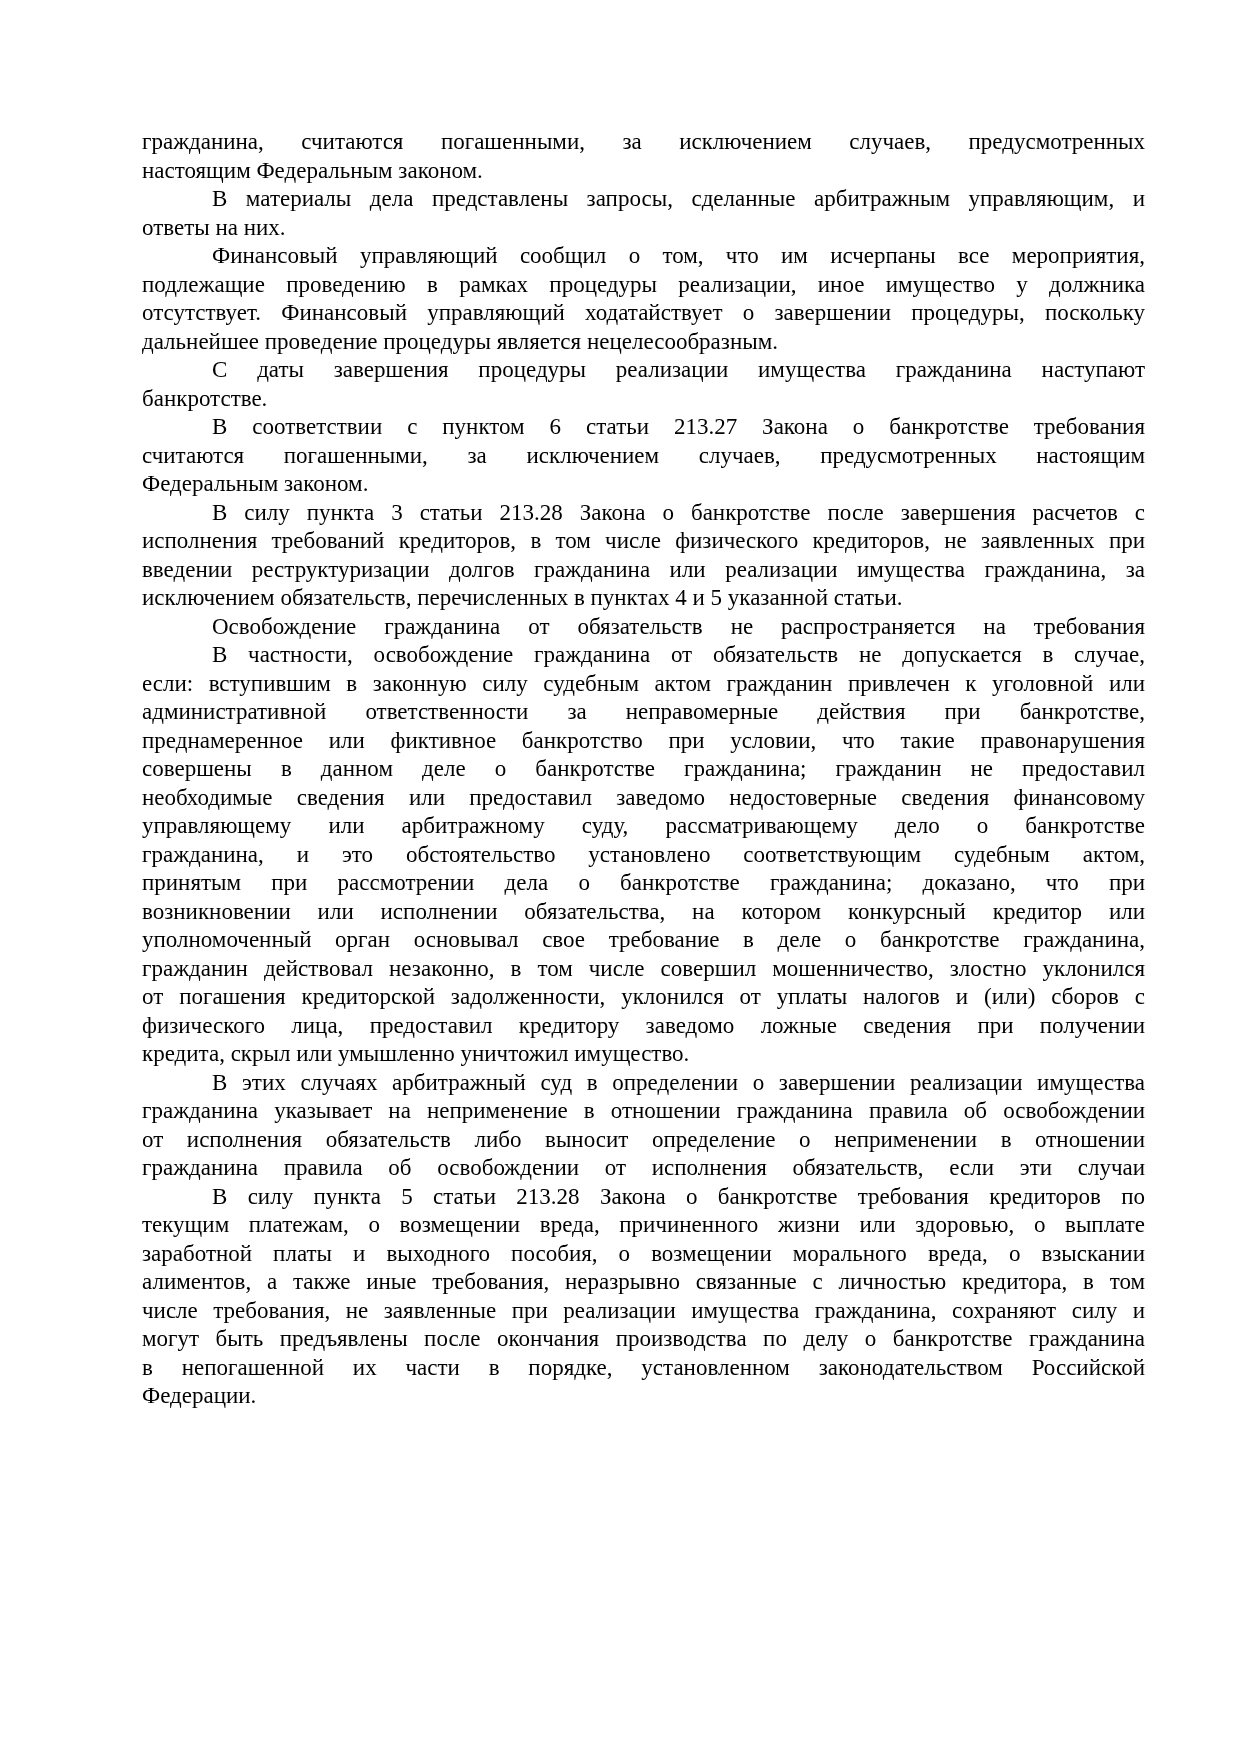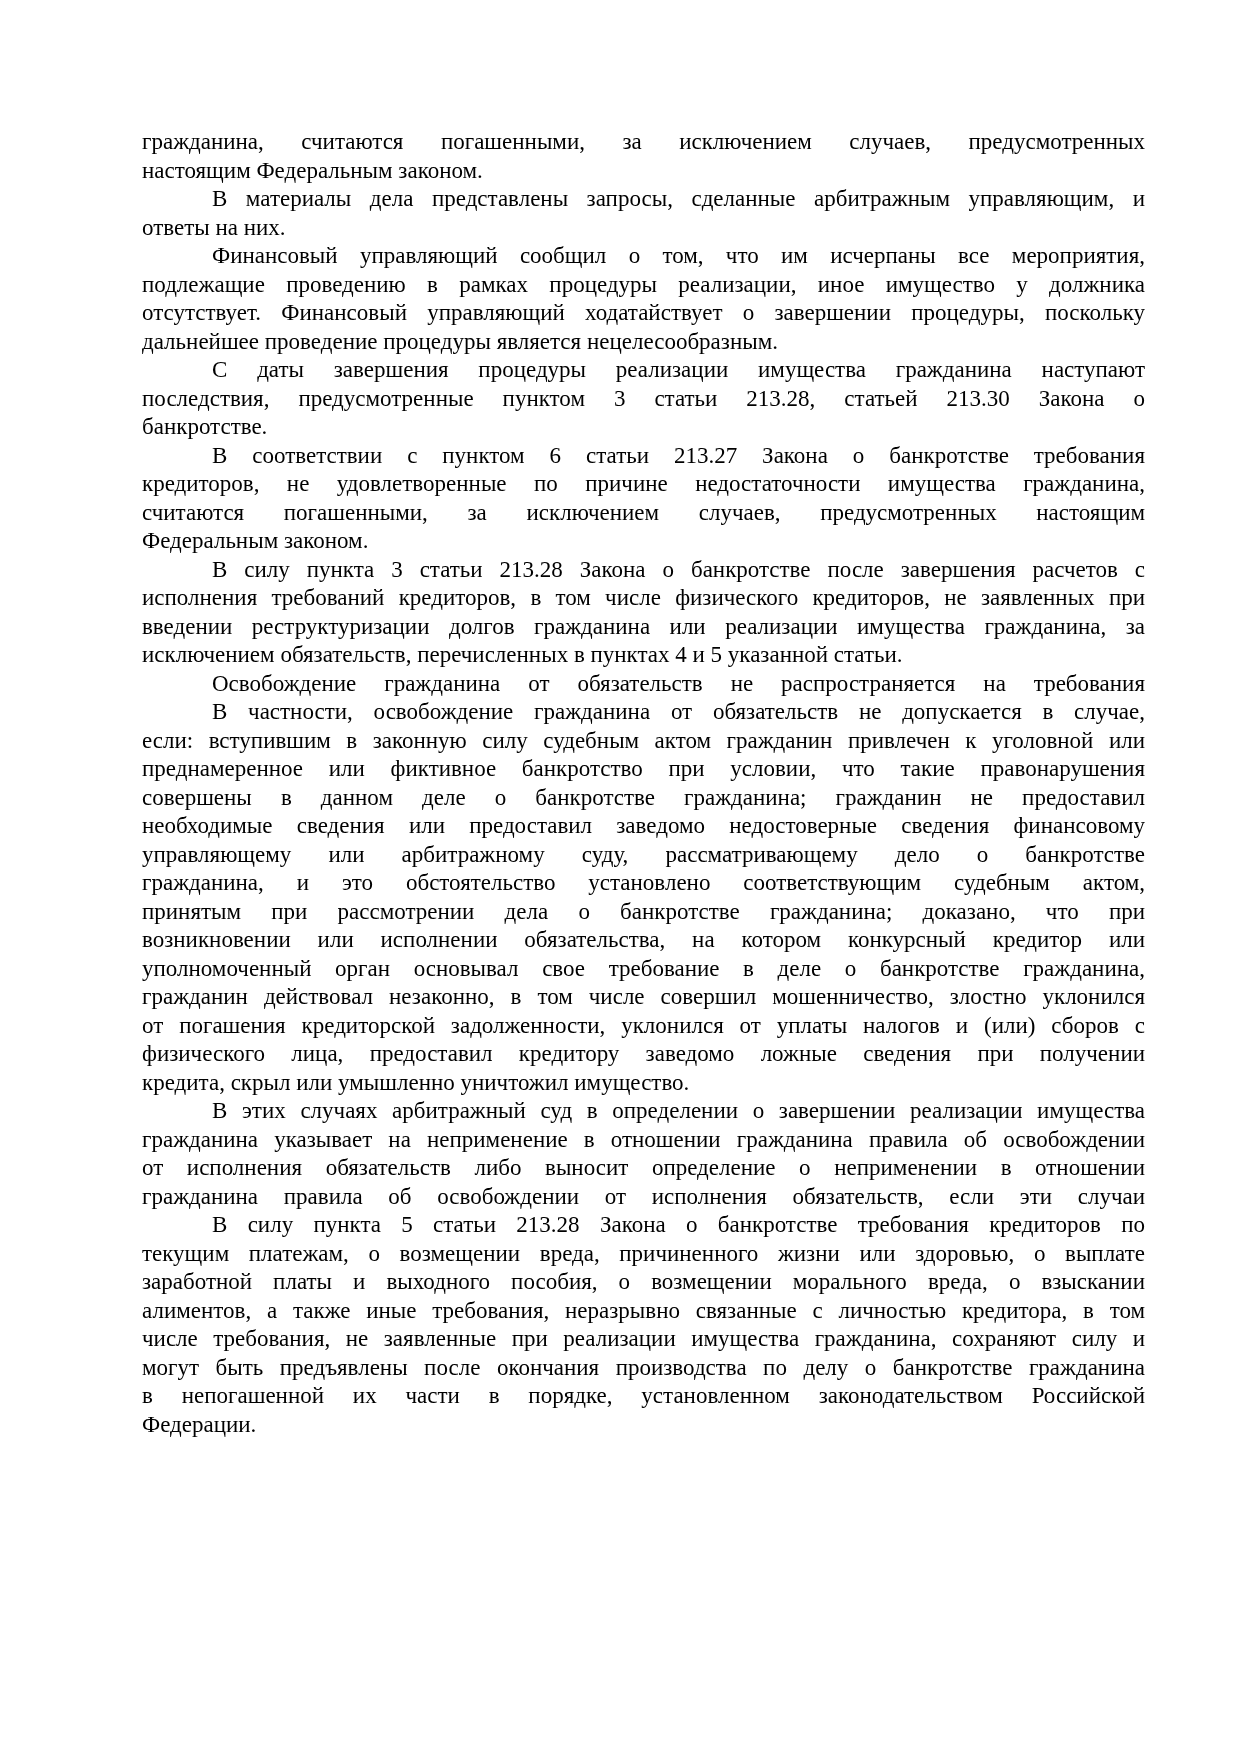--- a/index.html
+++ b/index.html
@@ -55,41 +55,40 @@
         <span class="line last">ответы на них.</span>
       </p>
       <p class="para">
         <span class="line first-indent">Финансовый управляющий сообщил о том, что им исчерпаны все мероприятия,</span>
         <span class="line">подлежащие проведению в рамках процедуры реализации, иное имущество у должника</span>
         <span class="line">отсутствует. Финансовый управляющий ходатайствует о завершении процедуры, поскольку</span>
         <span class="line last">дальнейшее проведение процедуры является нецелесообразным.</span>
       </p>
       <p class="para">
         <span class="line first-indent">С даты завершения процедуры реализации имущества гражданина наступают</span>
-        <span class="line">последствия, предусмотренные пунктом 3 статьи 213.28, статьей 213.30 Закона о</span>
         <span class="line last">банкротстве.</span>
       </p>
       <p class="para">
         <span class="line first-indent">В соответствии с пунктом 6 статьи 213.27 Закона о банкротстве требования</span>
-        <span class="line">кредиторов, не удовлетворенные по причине недостаточности имущества гражданина,</span>
         <span class="line">считаются погашенными, за исключением случаев, предусмотренных настоящим</span>
         <span class="line last">Федеральным законом.</span>
       </p>
       <p class="para">
         <span class="line first-indent">В силу пункта 3 статьи 213.28 Закона о банкротстве после завершения расчетов с</span>
         <span class="line">исполнения требований кредиторов, в том числе физического кредиторов, не заявленных при</span>
         <span class="line">введении реструктуризации долгов гражданина или реализации имущества гражданина, за</span>
         <span class="line last">исключением обязательств, перечисленных в пунктах 4 и 5 указанной статьи.</span>
       </p>
       <p class="para">
         <span class="line first-indent">Освобождение гражданина от обязательств не распространяется на требования</span>
       </p>
       <p class="para">
         <span class="line first-indent">В частности, освобождение гражданина от обязательств не допускается в случае,</span>
         <span class="line">если: вступившим в законную силу судебным актом гражданин привлечен к уголовной или</span>
+        <span class="line">административной ответственности за неправомерные действия при банкротстве,</span>
         <span class="line">преднамеренное или фиктивное банкротство при условии, что такие правонарушения</span>
         <span class="line">совершены в данном деле о банкротстве гражданина; гражданин не предоставил</span>
         <span class="line">необходимые сведения или предоставил заведомо недостоверные сведения финансовому</span>
         <span class="line">управляющему или арбитражному суду, рассматривающему дело о банкротстве</span>
         <span class="line">гражданина, и это обстоятельство установлено соответствующим судебным актом,</span>
         <span class="line">принятым при рассмотрении дела о банкротстве гражданина; доказано, что при</span>
         <span class="line">возникновении или исполнении обязательства, на котором конкурсный кредитор или</span>
         <span class="line">уполномоченный орган основывал свое требование в деле о банкротстве гражданина,</span>
         <span class="line">гражданин действовал незаконно, в том числе совершил мошенничество, злостно уклонился</span>
         <span class="line">от погашения кредиторской задолженности, уклонился от уплаты налогов и (или) сборов с</span>

